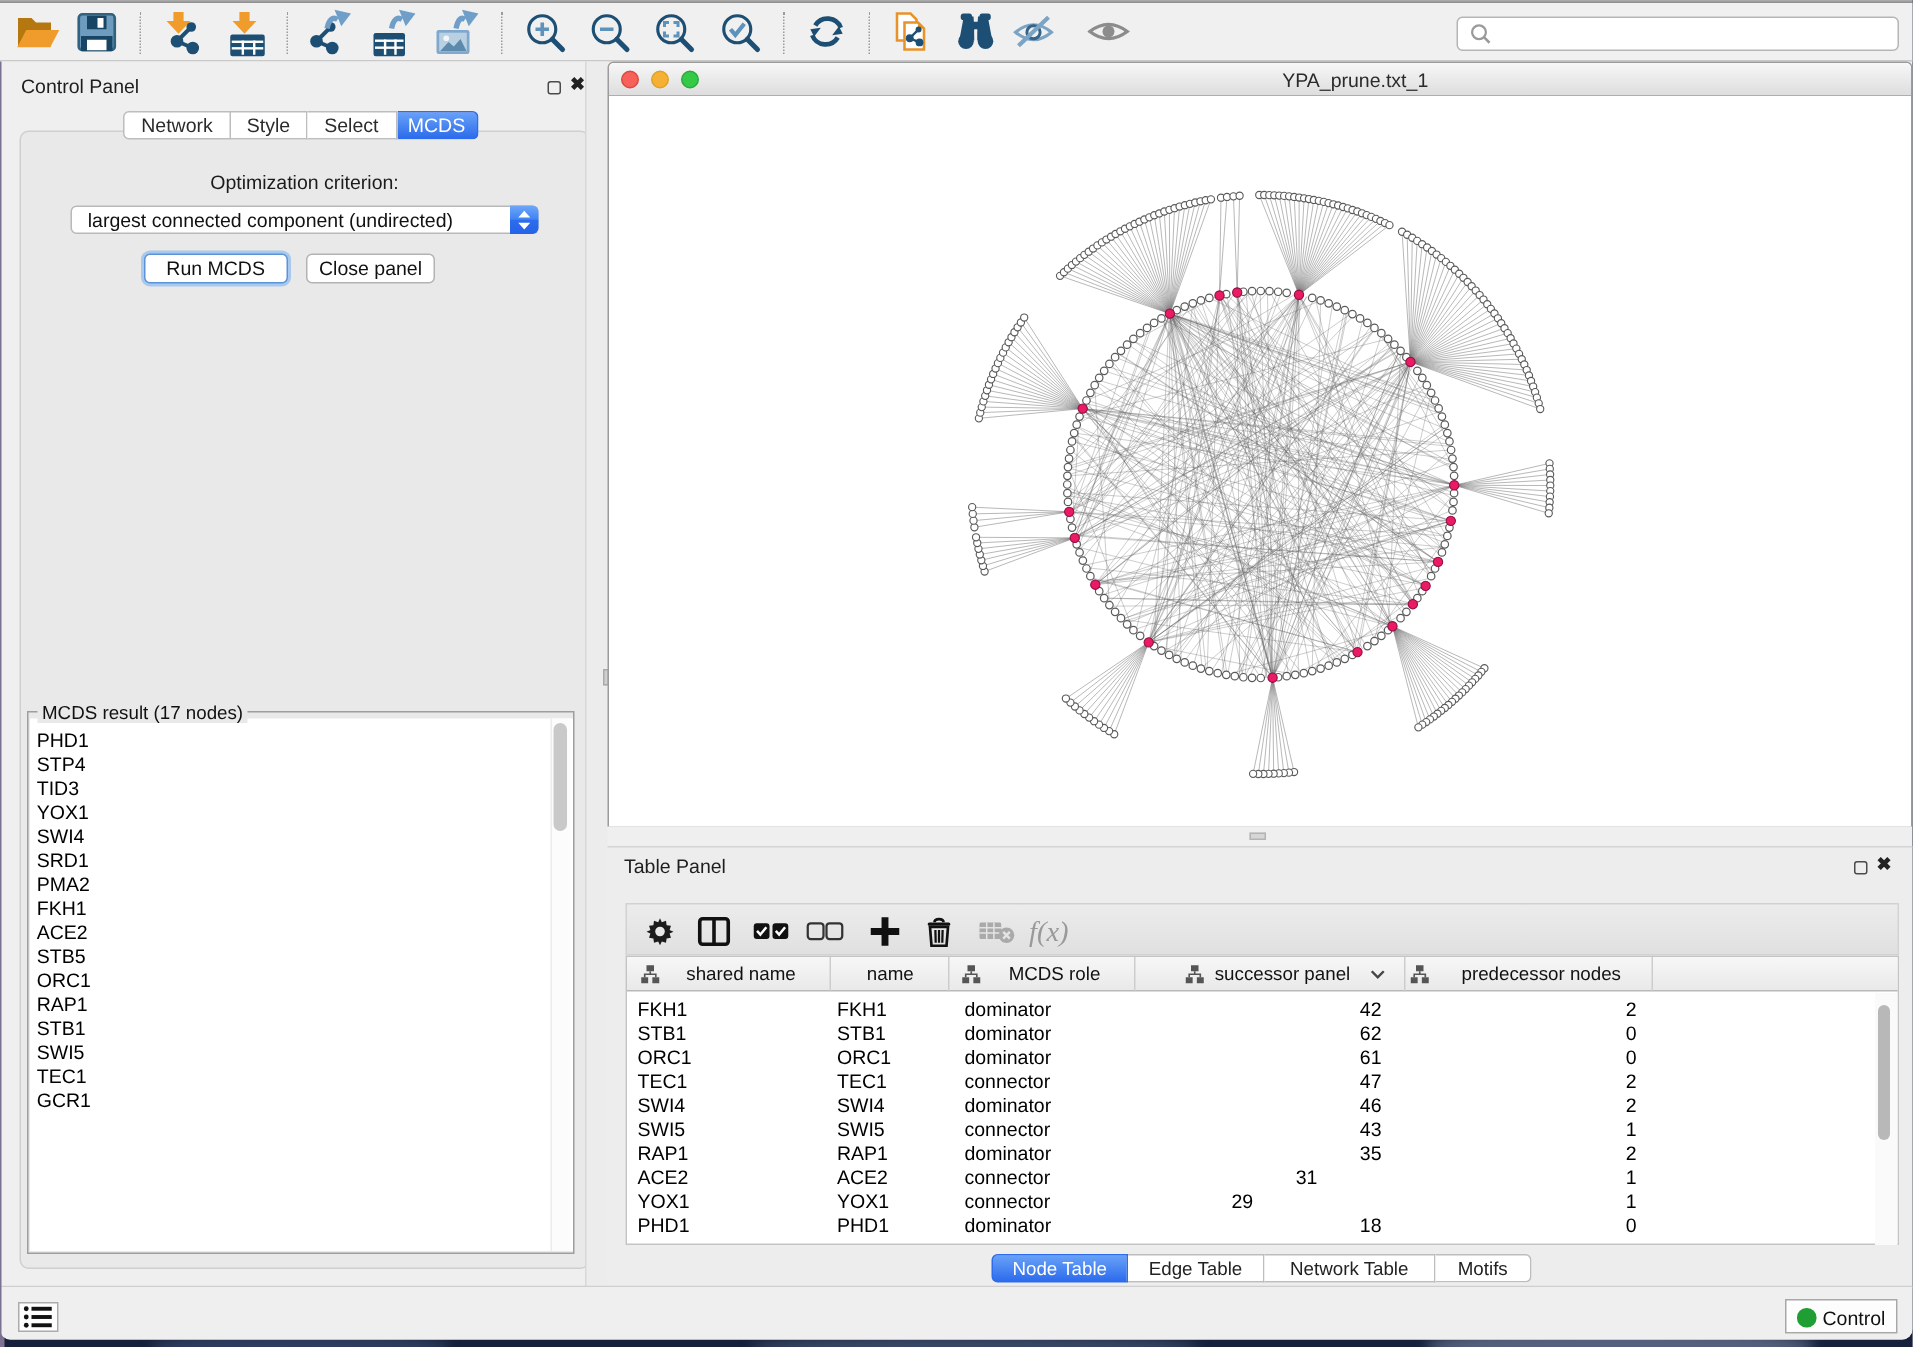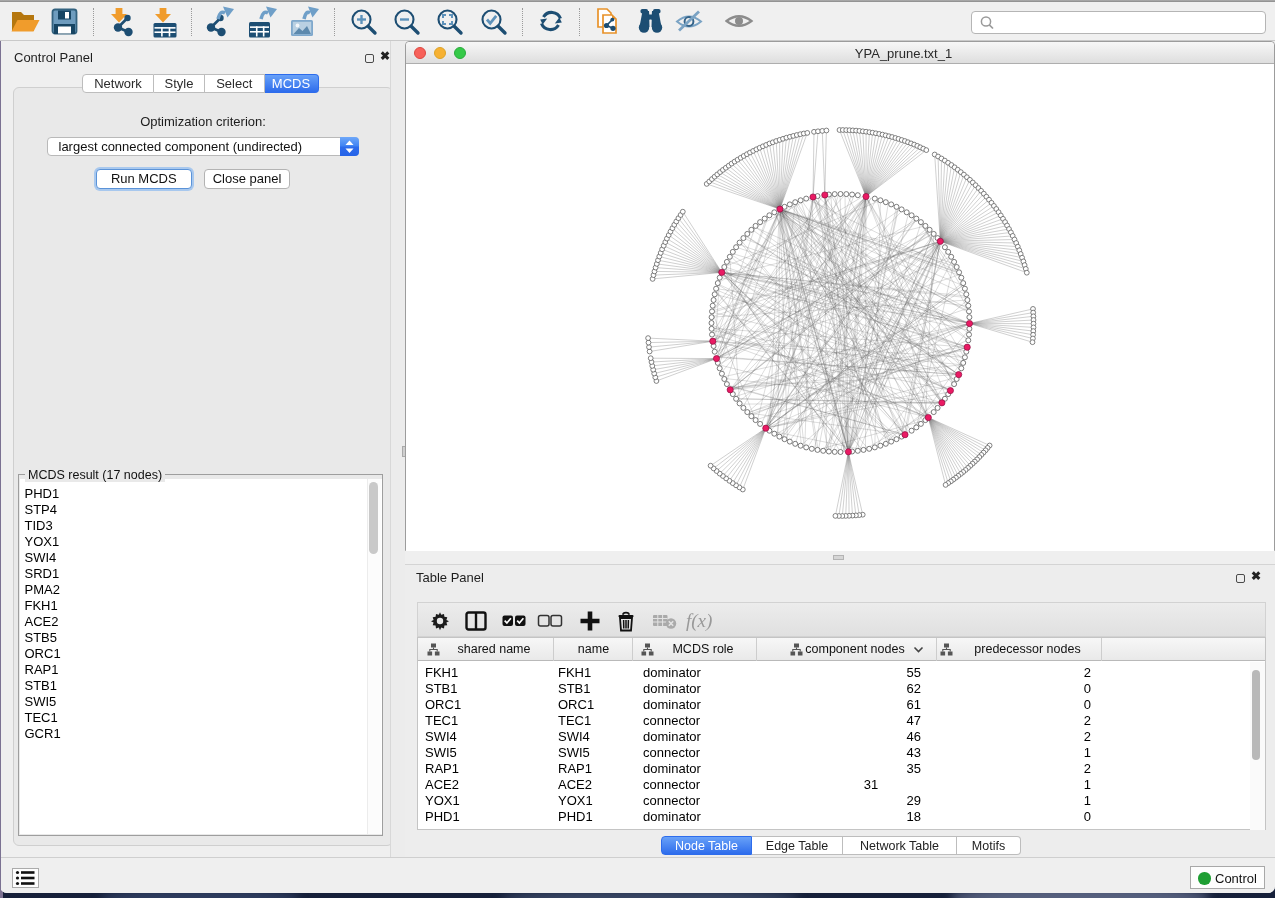--- a/index.html
+++ b/index.html
@@ -1142,21 +1142,21 @@
 <div class="hlab" style="left:136px;width:79px">name</div>
 <div class="hcell" style="left:215px;width:124px"></div>
 <div class="hlab" style="left:223px;width:124px">MCDS role</div>
 <svg width="13" height="13" viewBox="0 0 13 13" style="position:absolute;left:223px;top:5.5px">
             <rect x="4" y="0.5" width="5" height="4" fill="#555"></rect>
             <path d="M6.5,4.5 v2 M2.8,8.5 v-2 h7.4 v2" stroke="#555" stroke-width="1.1" fill="none"></path>
             <rect x="0.5" y="8.5" width="4.6" height="4" fill="#555"></rect>
             <rect x="7.9" y="8.5" width="4.6" height="4" fill="#555"></rect>
           </svg>
 <div class="hcell" style="left:339px;width:180px"></div>
-<div class="hlab" style="left:347px;width:180px">component nodes</div>
+<div class="hlab" style="left:347px;width:180px">successor panel</div>
 <svg width="13" height="13" viewBox="0 0 13 13" style="position:absolute;left:372px;top:5.5px">
             <rect x="4" y="0.5" width="5" height="4" fill="#555"></rect>
             <path d="M6.5,4.5 v2 M2.8,8.5 v-2 h7.4 v2" stroke="#555" stroke-width="1.1" fill="none"></path>
             <rect x="0.5" y="8.5" width="4.6" height="4" fill="#555"></rect>
             <rect x="7.9" y="8.5" width="4.6" height="4" fill="#555"></rect>
           </svg>
 <div class="hcell" style="left:519px;width:165px"></div>
 <div class="hlab" style="left:527px;width:165px">predecessor nodes</div>
 <svg width="13" height="13" viewBox="0 0 13 13" style="position:absolute;left:522px;top:5.5px">
             <rect x="4" y="0.5" width="5" height="4" fill="#555"></rect>
@@ -1165,21 +1165,21 @@
             <rect x="7.9" y="8.5" width="4.6" height="4" fill="#555"></rect>
           </svg>
 <svg width="11" height="8" viewBox="0 0 11 8" style="position:absolute;left:495px;top:8.5px">
             <path d="M1.5,1.5 l4,4 4,-4" stroke="#444" stroke-width="1.6" fill="none"></path>
           </svg>
         </div>
     <div class="trow" style="top:26px">
           <span style="left:7px">FKH1</span>
           <span style="left:140px">FKH1</span>
           <span style="left:225px">dominator</span>
-          <span style="left:403px;width:100px;text-align:right">55</span>
+          <span style="left:403px;width:100px;text-align:right">42</span>
           <span style="left:573px;width:100px;text-align:right">2</span>
         </div>
 <div class="trow" style="top:42px">
           <span style="left:7px">STB1</span>
           <span style="left:140px">STB1</span>
           <span style="left:225px">dominator</span>
           <span style="left:403px;width:100px;text-align:right">62</span>
           <span style="left:573px;width:100px;text-align:right">0</span>
         </div>
 <div class="trow" style="top:58px">
@@ -1221,21 +1221,21 @@
           <span style="left:7px">ACE2</span>
           <span style="left:140px">ACE2</span>
           <span style="left:225px">connector</span>
           <span style="left:403px;width:100px;text-align:center">31</span>
           <span style="left:573px;width:100px;text-align:right">1</span>
         </div>
 <div class="trow" style="top:154px">
           <span style="left:7px">YOX1</span>
           <span style="left:140px">YOX1</span>
           <span style="left:225px">connector</span>
-          <span style="left:403px;width:100px;text-align:right">29</span>
+          <span style="left:403px;width:100px;">29</span>
           <span style="left:573px;width:100px;text-align:right">1</span>
         </div>
 <div class="trow" style="top:170px">
           <span style="left:7px">PHD1</span>
           <span style="left:140px">PHD1</span>
           <span style="left:225px">dominator</span>
           <span style="left:403px;width:100px;text-align:right">18</span>
           <span style="left:573px;width:100px;text-align:right">0</span>
         </div>
     <div id="tsb">

